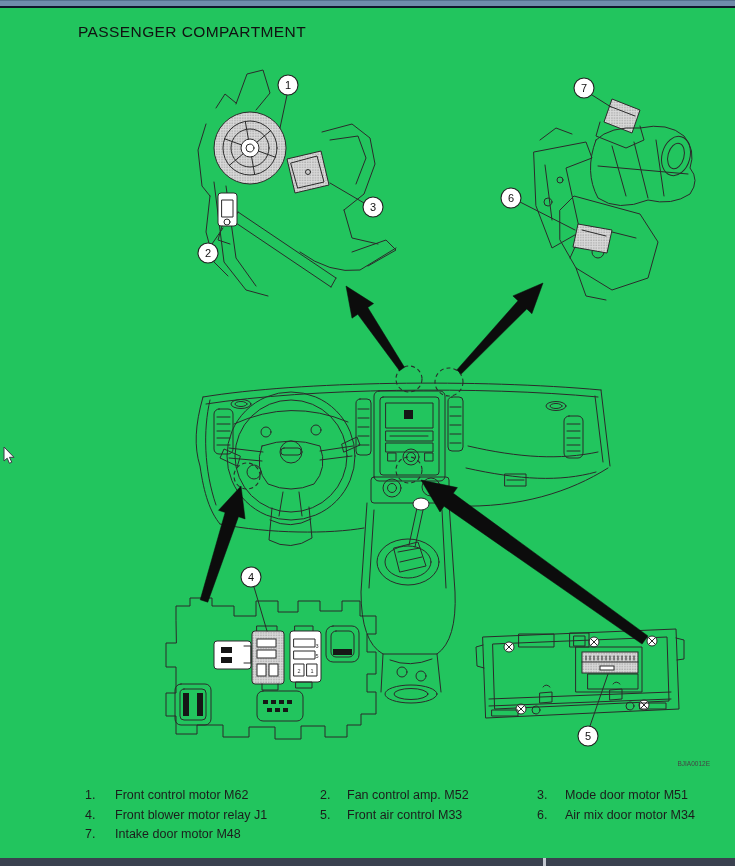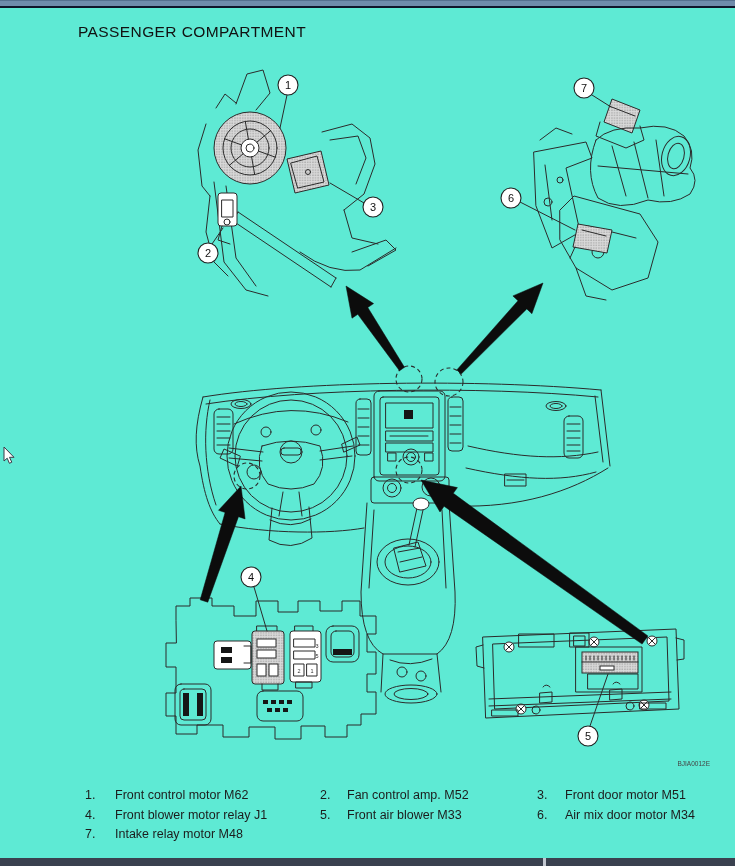--- a/index.html
+++ b/index.html
@@ -1,16 +1,16 @@
 <!DOCTYPE html>
 <html><head>
 <meta charset="utf-8">
 <style>
   html,body{margin:0;padding:0;background:#fff;}
-  .screen{position:relative;width:735px;height:866px;background:#5eead4;overflow:hidden;
+  .screen{position:relative;width:735px;height:866px;background:#22c55e;overflow:hidden;
           font-family:"Liberation Sans",sans-serif;color:#1b1b1b;}
   .top-bar{position:absolute;top:0;left:0;width:735px;height:8px;background:#6f8cab;
            border-top:1px solid #55718f;border-bottom:2px solid #10162b;box-sizing:border-box;}
   .page-title{position:absolute;top:23px;left:78px;font-size:15.5px;letter-spacing:.4px;color:#111;white-space:nowrap;}
   .diagram{position:absolute;top:0;left:0;}
   .figure-code{position:absolute;top:760px;left:610px;width:100px;text-align:right;font-size:6.5px;color:#444;}
   .legend{position:absolute;top:788px;left:0;width:735px;font-size:12.5px;color:#1c1c1c;}
   .legend-col{position:absolute;top:0;}
   .col-1{left:85px;}.col-2{left:320px;}.col-3{left:537px;}
   .legend-row{display:flex;height:19.5px;align-items:flex-start;white-space:nowrap;}
@@ -323,37 +323,37 @@
       <div class="legend-row">
         <span class="legend-num">1.</span>
         <span class="legend-label">Front control motor M62</span>
       </div>
       <div class="legend-row">
         <span class="legend-num">4.</span>
         <span class="legend-label">Front blower motor relay J1</span>
       </div>
       <div class="legend-row">
         <span class="legend-num">7.</span>
-        <span class="legend-label">Intake relay motor M48</span>
+        <span class="legend-label">Intake door motor M48</span>
       </div>
     </div>
     <div class="legend-col col-2">
       <div class="legend-row">
         <span class="legend-num">2.</span>
         <span class="legend-label">Fan control amp. M52</span>
       </div>
       <div class="legend-row">
         <span class="legend-num">5.</span>
-        <span class="legend-label">Front air blower M33</span>
+        <span class="legend-label">Front air control M33</span>
       </div>
     </div>
     <div class="legend-col col-3">
       <div class="legend-row">
         <span class="legend-num">3.</span>
-        <span class="legend-label">Front door motor M51</span>
+        <span class="legend-label">Mode door motor M51</span>
       </div>
       <div class="legend-row">
         <span class="legend-num">6.</span>
         <span class="legend-label">Air mix door motor M34</span>
       </div>
     </div>
   </div>
 
   <div class="bottom-bar">
     <div class="bottom-divider"></div>

